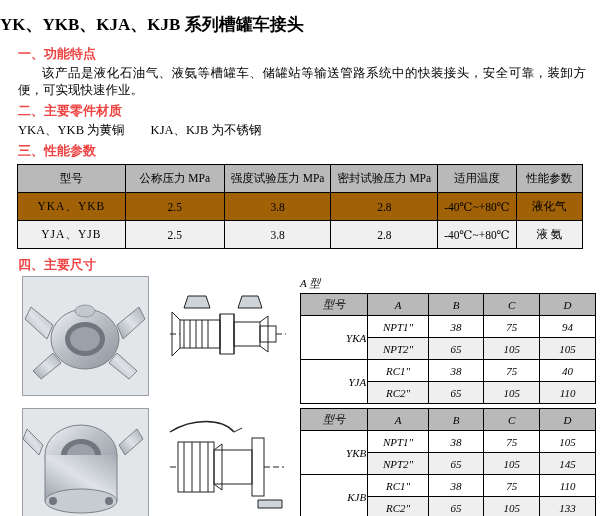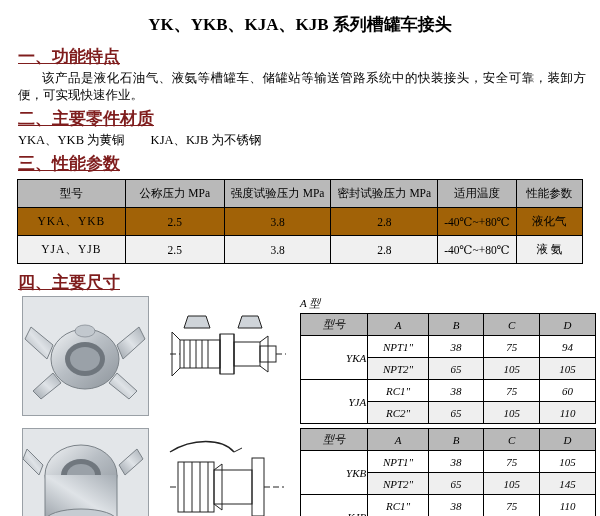--- a/index.html
+++ b/index.html
@@ -14,34 +14,32 @@
     color: #000000;
     position: relative;
     overflow: hidden;
   }
   .page {
     position: relative;
     width: 600px;
     height: 516px;
   }
   .title {
-    text-align: center;
     font-size: 17px;
     font-weight: bold;
     letter-spacing: 0px;
     padding-top: 13px;
     padding-bottom: 6px;
     font-family: "Liberation Serif", "DejaVu Serif", serif;
   }
   .section-head {
-    color: #7f1d1d;
+    color: #ef4444;
     font-weight: bold;
-    font-size: 17px;
+    font-size: 13px;
     margin: 3px 0 2px 18px;
-    text-decoration: underline;
   }
   .para {
     font-size: 12.5px;
     line-height: 17px;
     margin: 0 14px 0 18px;
     text-indent: 24px;
     text-align: justify;
   }
   .para2 {
     font-size: 12.5px;
@@ -272,21 +270,21 @@
               <td class="even">NPT2"</td>
               <td class="even">65</td>
               <td class="even">105</td>
               <td class="even">105</td>
             </tr>
             <tr>
               <td class="mname" rowspan="2">YJA</td>
               <td class="odd">RC1"</td>
               <td class="odd">38</td>
               <td class="odd">75</td>
-              <td class="odd">60</td>
+              <td class="odd">40</td>
             </tr>
             <tr>
               <td class="even">RC2"</td>
               <td class="even">65</td>
               <td class="even">105</td>
               <td class="even">110</td>
             </tr>
           </tbody>
         </table>
       </div>

